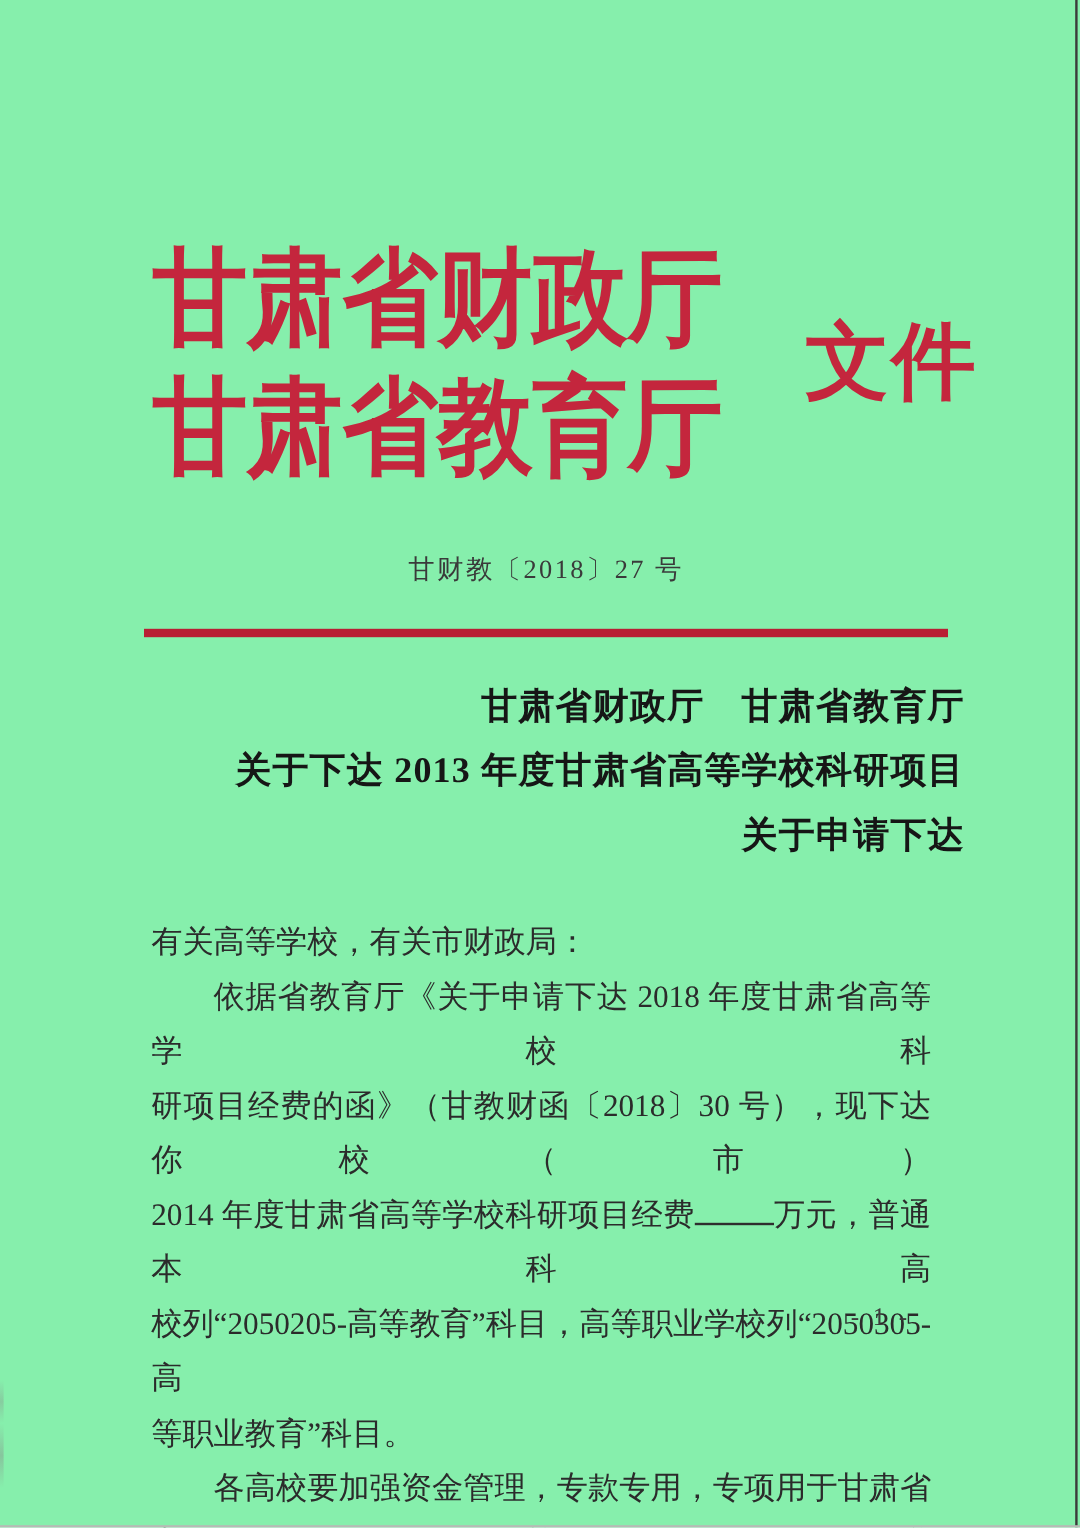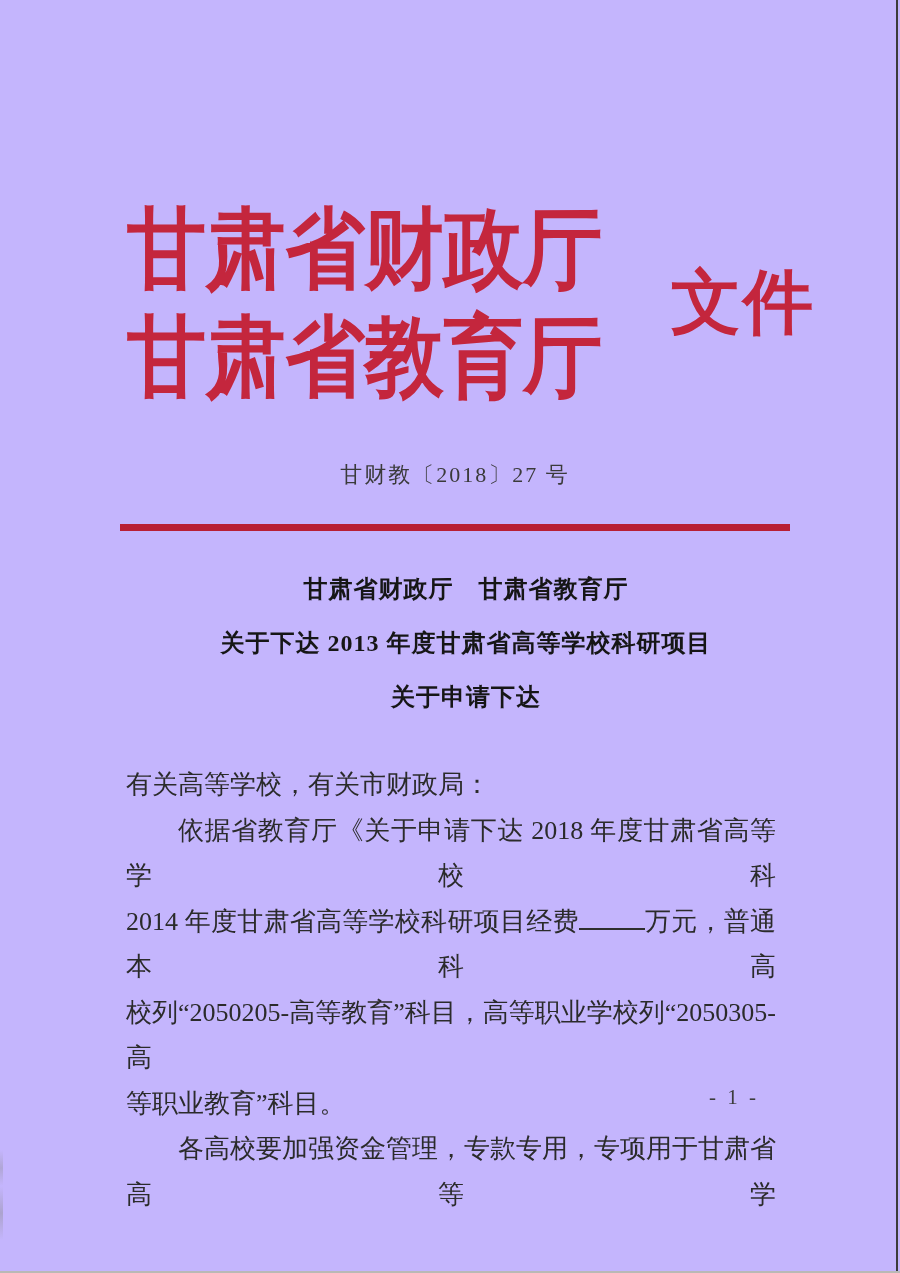--- a/index.html
+++ b/index.html
@@ -6,21 +6,21 @@
     margin: 0;
     padding: 0;
     background: #e8e8e8;
     font-family: "Liberation Serif", "DejaVu Serif", serif;
   }
   .page {
     position: relative;
     width: 900px;
     height: 1273px;
     margin: 0 auto;
-    background: #c4b5fd;
+    background: #86efac;
     overflow: hidden;
     color: var(--text-black, #262626);
   }
 
   
   .org-names {
     position: absolute;
     left: 127px;
     top: 196px;
     width: 528px;
@@ -64,26 +64,26 @@
     left: 120px;
     top: 524px;
     width: 670px;
     height: 7px;
     background: var(--rule-red, #b81f34);
   }
 
   
   .doc-title {
     position: absolute;
-    left: 96px;
+    left: 64px;
     top: 562px;
     width: 740px;
-    text-align: center;
+    text-align: right;
     font-weight: bold;
-    font-size: 24px;
+    font-size: 30px;
     line-height: 54px;
     color: #161616;
     letter-spacing: 1px;
   }
 
   
   .body-text {
     position: absolute;
     left: 126px;
     top: 762px;
@@ -167,20 +167,21 @@
 
   <div class="doc-title">
     <div>甘肃省财政厅　甘肃省教育厅</div>
     <div>关于下达 2013 年度甘肃省高等学校科研项目</div>
     <div>关于申请下达</div>
   </div>
 
   <div class="body-text">
     <div class="bline">有关高等学校，有关市财政局：</div>
     <div class="bline fill indent">依据省教育厅《关于申请下达 2018 年度甘肃省高等学校科</div>
+    <div class="bline fill">研项目经费的函》（甘教财函〔2018〕30 号），现下达你校（市）</div>
     <div class="bline fill"><span>2014 年度甘肃省高等学校科研项目经费</span><span class="amount-blank"></span><span>万元，普通本科高</span></div>
     <div class="bline fill">校列“2050205-高等教育”科目，高等职业学校列“2050305-高</div>
     <div class="bline">等职业教育”科目。</div>
     <div class="bline fill indent">各高校要加强资金管理，专款专用，专项用于甘肃省高等学</div>
   </div>
 
   <div class="page-number">- 1 -</div>
 
   <div class="scan-edge-right"></div>
   <div class="scan-edge-bottom"></div>

